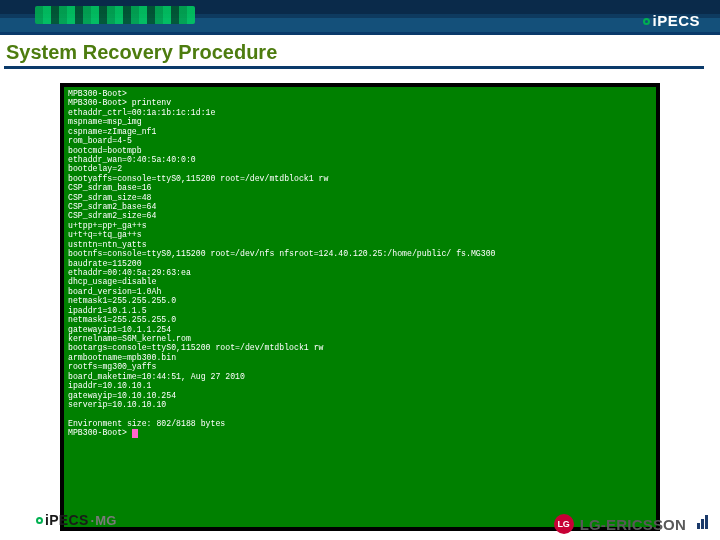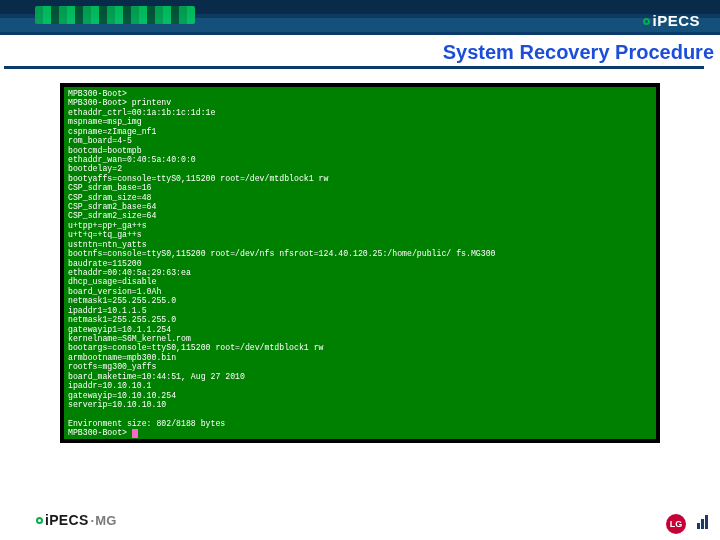--- a/index.html
+++ b/index.html
@@ -45,41 +45,40 @@
     border: 2px solid #00b050;
     border-radius: 50%;
     vertical-align: middle;
     margin-right: 2px;
     position: relative;
     top: -1px;
   }
   .heading {
     font-size: 20px;
     font-weight: bold;
-    color: #1d4ed8;
+    color: #4d7c0f;
     padding: 6px 6px 2px 6px;
-    text-align: right;
   }
   .underline {
     height: 3px;
     background: #0a3a6a;
     margin: 0 4px 8px 4px;
     width: 700px;
   }
   .subhead {
     padding: 0 0 6px 32px;
     font-size: 13px;
     line-height: 1.4;
   }
   .subhead .l1 { font-weight: bold; text-decoration: underline; }
   .subhead .l2 { font-weight: bold; padding-left: 14px; }
   .terminal {
     margin: 0 0 0 60px;
     width: 600px;
-    height: 360px;
+    height: 448px;
     background: #000;
     padding: 4px;
     overflow: hidden;
   }
   .terminal-inner {
     background: #008000;
     color: #fff;
     font-family: "Courier New", monospace;
     font-size: 8.2px;
     line-height: 1.15;
@@ -215,15 +214,16 @@
 Environment size: 802/8188 bytes
 MPB300-Boot&gt; <span class="cursor"></span></div>
 </div>
 
 <div class="footer">
   <div class="footer-left">
     <span class="dot2"></span><span>iPECS</span><span class="mg">·MG</span>
   </div>
   <div class="footer-right">
     <span class="lg-circle">LG</span>
+    <span class="lg-eric">LG-ERICSSON</span>
     <span class="eric-bars"><span></span><span></span><span></span></span>
   </div>
 </div>
 
 </body></html>

